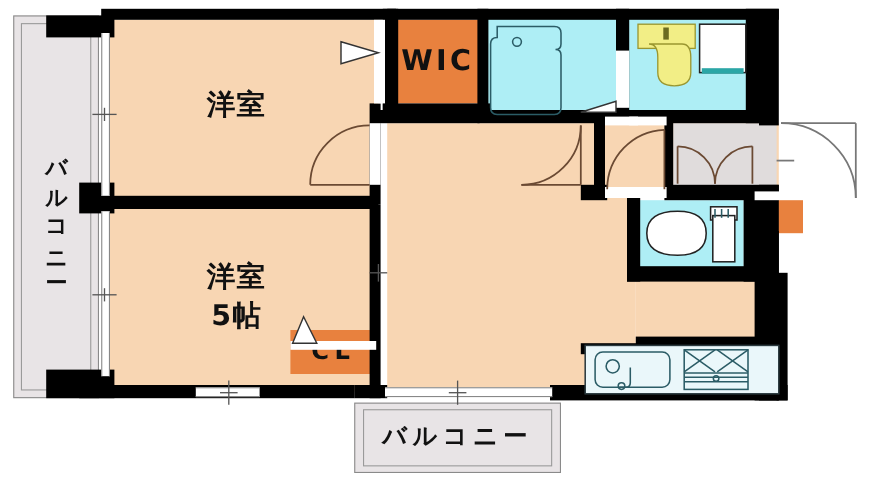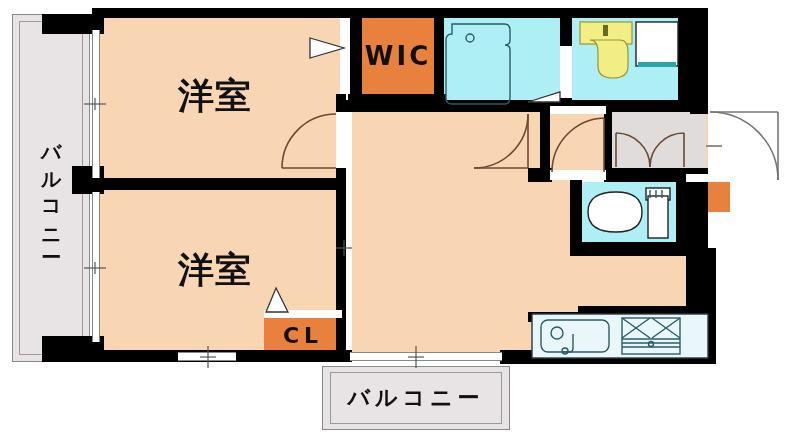--- a/index.html
+++ b/index.html
@@ -11,21 +11,21 @@
   .wall{background:#000000;}
   .room{background:#F8D6B3;}
   .closet{background:#E8813E;}
   .water{background:#AEEEF5;}
   .balcony{background:#E8E4E6;border:1px solid #8a8a8a;}
   .white{background:#ffffff;}
   .entry-tile{background:#E0DCDC;}
   
   .lbl{display:flex;align-items:center;justify-content:center;
        color:#111;text-align:center;line-height:1.18;letter-spacing:1px;}
-  .lbl-room{font-size:36px;font-weight:700;}
+  .lbl-room{font-size:26px;font-weight:700;}
   .lbl-wic{font-size:26px;font-weight:700;letter-spacing:3px;}
   .lbl-cl{font-size:22px;font-weight:700;letter-spacing:5px;}
   .lbl-bal-v{font-size:20px;font-weight:700;writing-mode:vertical-rl;
              letter-spacing:6px;color:#111;}
   .lbl-bal-h{font-size:22px;font-weight:700;letter-spacing:5px;color:#111;}
   .two-line{flex-direction:column;}
   svg{position:absolute;left:0;top:0;overflow:visible;}
   .swing{fill:none;stroke:#6b4a33;stroke-width:1.6;}
   .swing-g{fill:none;stroke:#777;stroke-width:1.6;}
   .fix{fill:none;stroke:#2b5c66;stroke-width:1.4;}
@@ -57,30 +57,31 @@
   <div class="abs entry-tile" style="left:612px;top:112px;width:94px;height:62px;"></div>
   <div class="abs closet" style="left:686px;top:180px;width:44px;height:32px;"></div>
 
   <div class="abs water" style="left:442px;top:14px;width:120px;height:94px;"></div>
   <div class="abs water" style="left:570px;top:14px;width:112px;height:94px;"></div>
   <div class="abs water" style="left:580px;top:182px;width:96px;height:62px;"></div>
 
   <div class="abs closet lbl" style="left:358px;top:18px;width:80px;height:76px;">
     <span class="lbl-wic">WIC</span>
   </div>
-  <div class="abs closet lbl" style="left:264px;top:316px;width:78px;height:40px;">
+  <div class="abs closet lbl" style="left:264px;top:300px;width:78px;height:40px;">
     <span class="lbl-cl">CL</span>
   </div>
 
   <div class="abs lbl two-line" style="left:110px;top:48px;width:210px;height:96px;">
     <span class="lbl-room">洋室</span>
   </div>
 
   <div class="abs lbl two-line" style="left:110px;top:222px;width:210px;height:96px;">
     <span class="lbl-room">洋室</span>
+    <span class="lbl-room" style="margin-top:4px;">5帖</span>
   </div>
 
   <div class="abs lbl two-line" style="left:368px;top:186px;width:200px;height:92px;">
   </div>
 
   <div class="abs balcony" style="left:322px;top:366px;width:188px;height:64px;"></div>
   <div class="abs balcony" style="left:330px;top:372px;width:172px;height:52px;background:#E8E4E6;border:1px solid #9a9a9a;"></div>
   <div class="abs lbl" style="left:330px;top:372px;width:172px;height:52px;">
     <span class="lbl-bal-h">バルコニー</span>
   </div>

